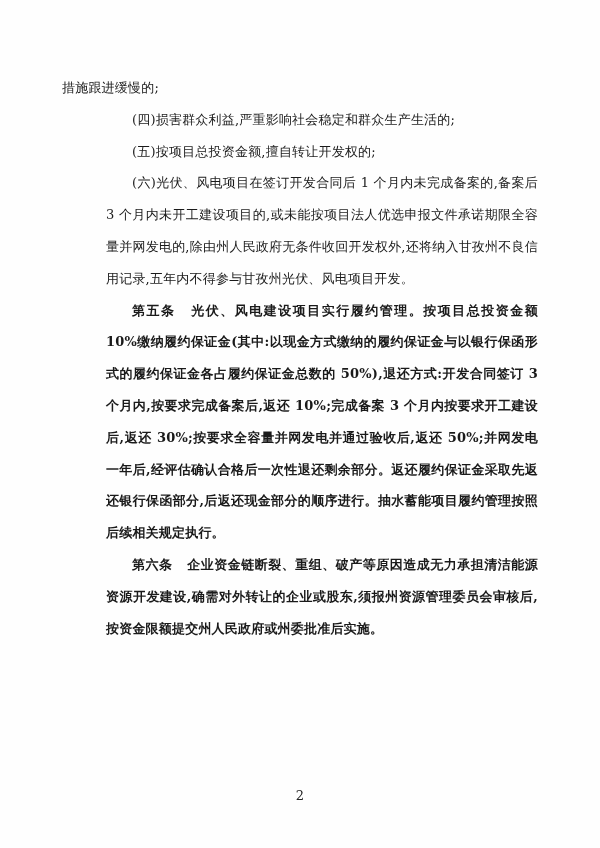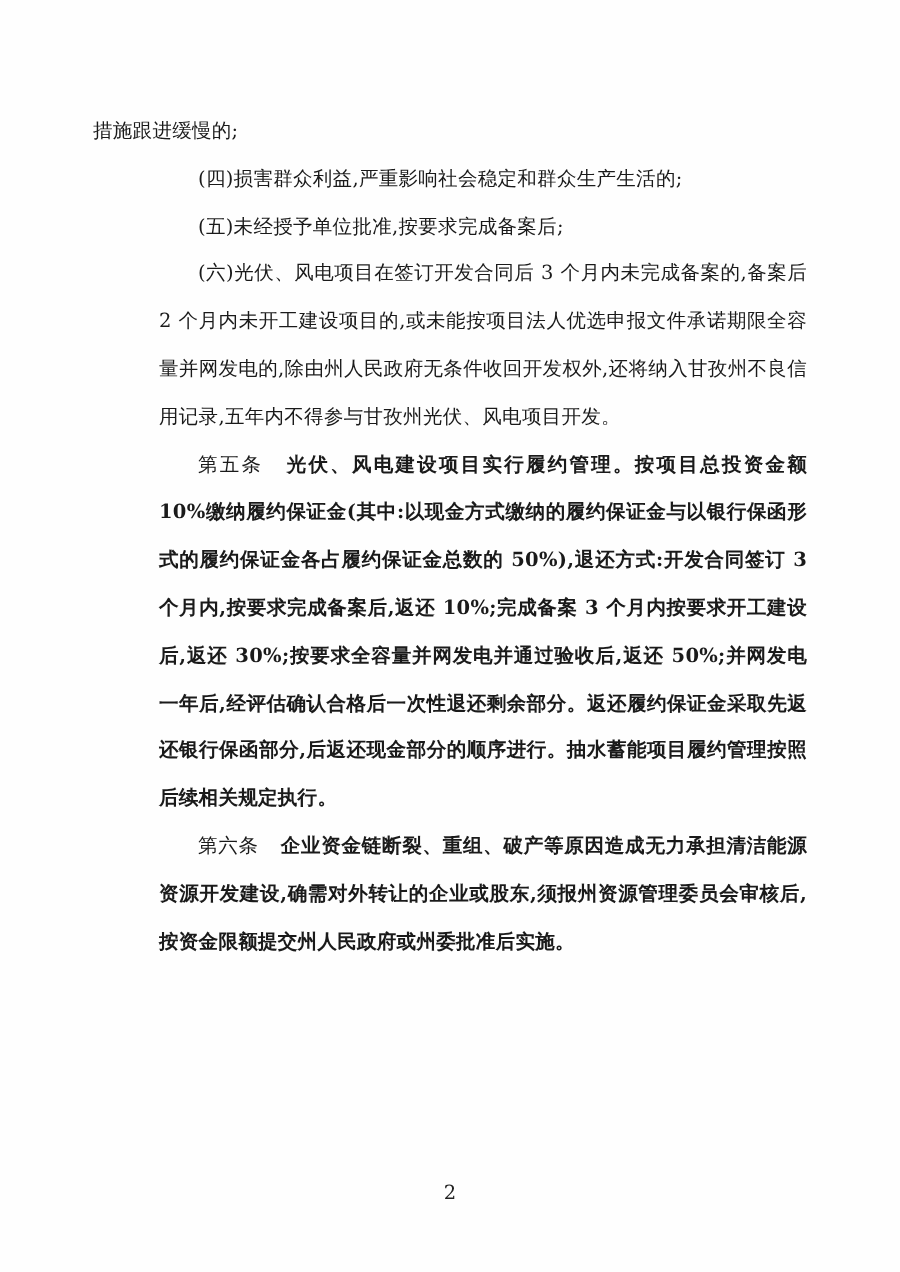--- a/index.html
+++ b/index.html
@@ -34,21 +34,21 @@
     text-indent: 0;
   }
   .para.indent {
     text-indent: 2em;
     margin-left: 44px;
   }
   .para.bold-lead {
     font-weight: bold;
   }
   .lead {
-    font-weight: normal;
+    font-weight: bold;
   }
   .lead-gap {
     display: inline-block;
     width: 1.1em;
   }
   .page-number {
     position: absolute;
     left: 0;
     right: 0;
     bottom: 45px;
@@ -62,23 +62,23 @@
 <body>
 
 <div class="page">
 
   <div class="body-text">
 
     <p class="para">措施跟进缓慢的;</p>
 
     <p class="para indent">(四)损害群众利益,严重影响社会稳定和群众生产生活的;</p>
 
-    <p class="para indent">(五)未经授予单位批准,按要求完成备案后;</p>
+    <p class="para indent">(五)按项目总投资金额,擅自转让开发权的;</p>
 
-    <p class="para indent">(六)光伏、风电项目在签订开发合同后 3 个月内未完成备案的,备案后 2 个月内未开工建设项目的,或未能按项目法人优选申报文件承诺期限全容量并网发电的,除由州人民政府无条件收回开发权外,还将纳入甘孜州不良信用记录,五年内不得参与甘孜州光伏、风电项目开发。</p>
+    <p class="para indent">(六)光伏、风电项目在签订开发合同后 1 个月内未完成备案的,备案后 3 个月内未开工建设项目的,或未能按项目法人优选申报文件承诺期限全容量并网发电的,除由州人民政府无条件收回开发权外,还将纳入甘孜州不良信用记录,五年内不得参与甘孜州光伏、风电项目开发。</p>
 
     <p class="para indent bold-lead">
       <span class="lead">第五条</span><span class="lead-gap"></span><span>光伏、风电建设项目实行履约管理。按项目总投资金额 10%缴纳履约保证金(其中:以现金方式缴纳的履约保证金与以银行保函形式的履约保证金各占履约保证金总数的 50%),退还方式:开发合同签订 3 个月内,按要求完成备案后,返还 10%;完成备案 3 个月内按要求开工建设后,返还 30%;按要求全容量并网发电并通过验收后,返还 50%;并网发电一年后,经评估确认合格后一次性退还剩余部分。返还履约保证金采取先返还银行保函部分,后返还现金部分的顺序进行。抽水蓄能项目履约管理按照后续相关规定执行。</span>
     </p>
 
     <p class="para indent bold-lead">
       <span class="lead">第六条</span><span class="lead-gap"></span><span>企业资金链断裂、重组、破产等原因造成无力承担清洁能源资源开发建设,确需对外转让的企业或股东,须报州资源管理委员会审核后,按资金限额提交州人民政府或州委批准后实施。</span>
     </p>
 
 

